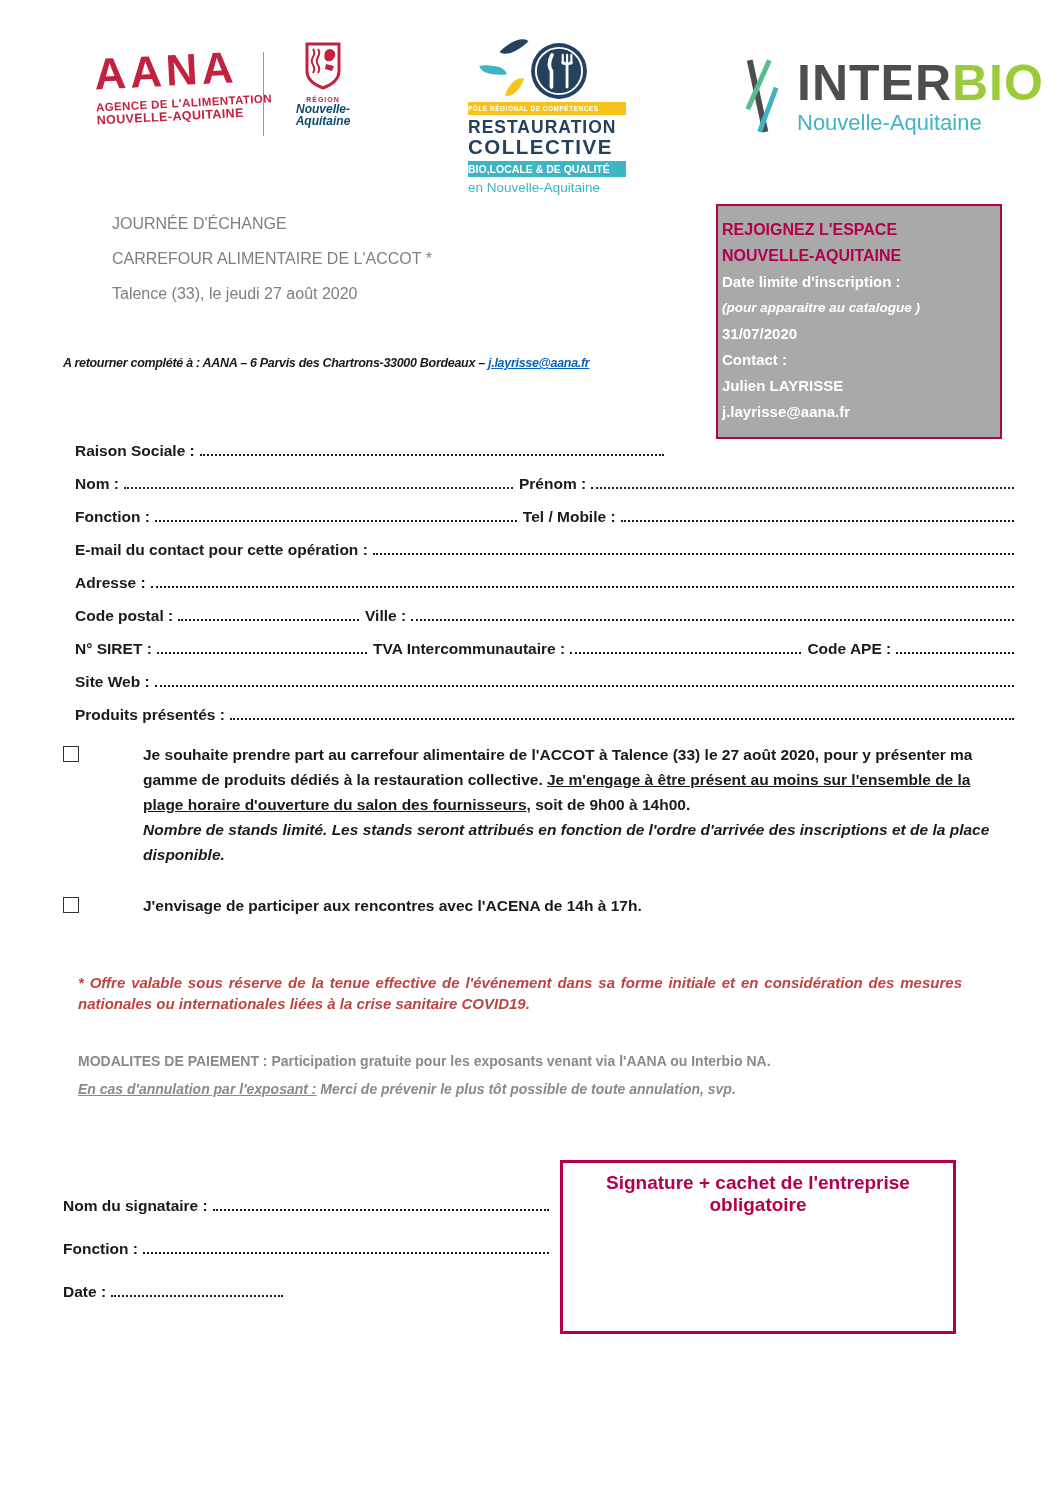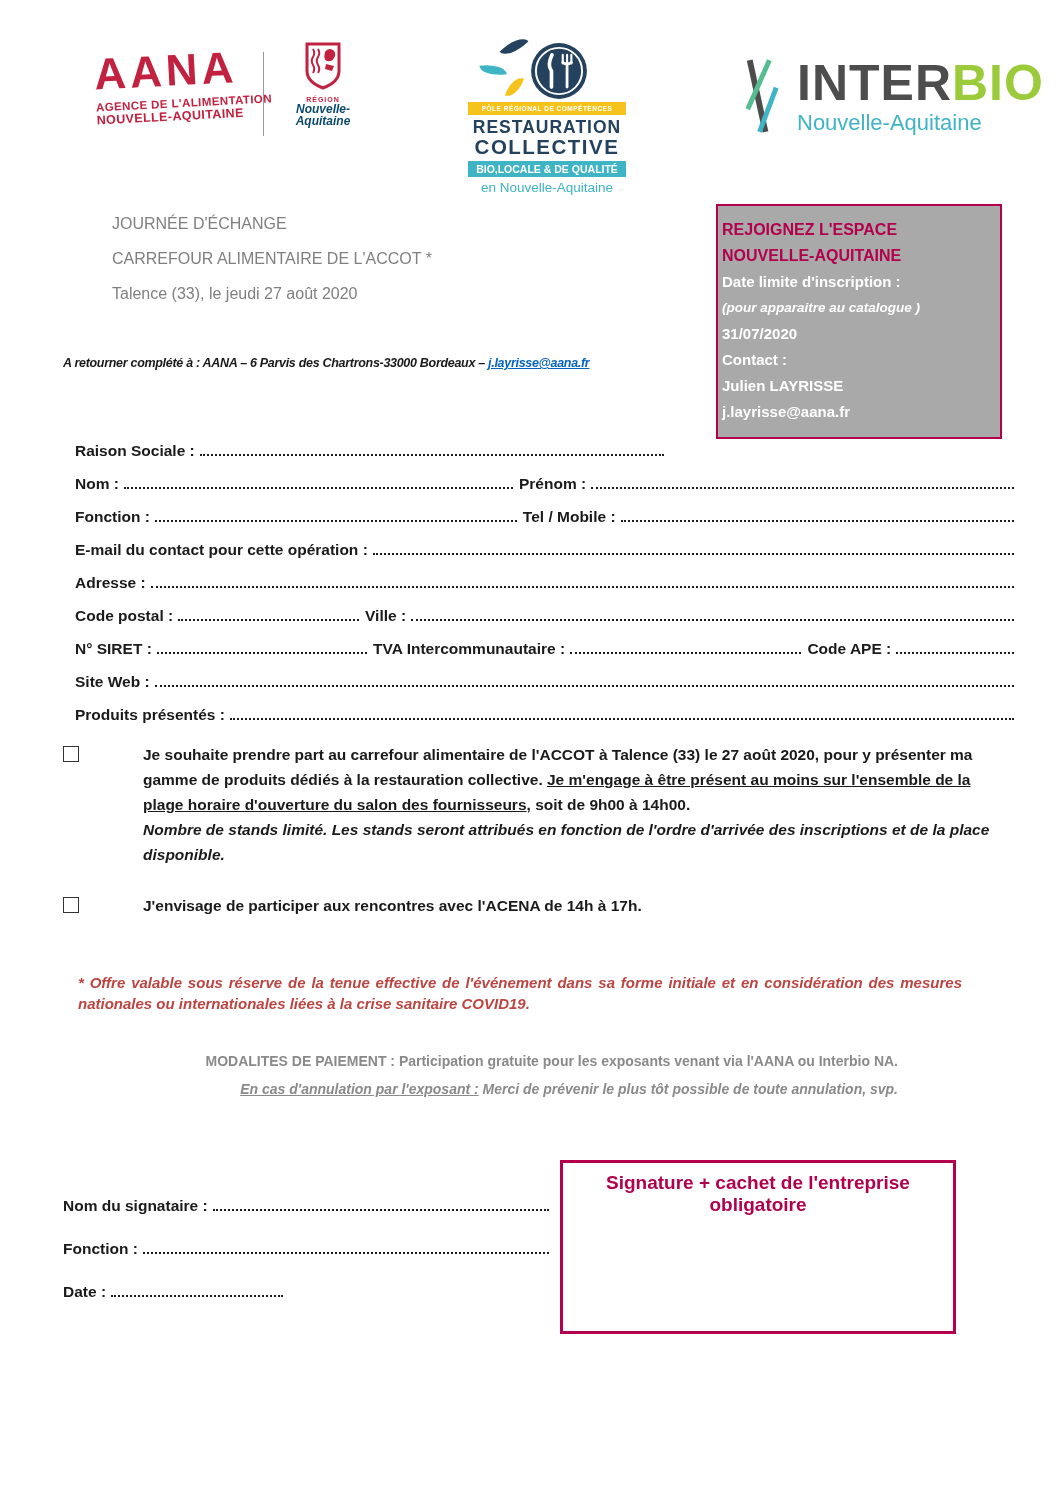--- a/index.html
+++ b/index.html
@@ -24,21 +24,21 @@
   }
   
   .logo-aana{position:absolute;left:95px;top:48px;width:175px;color:var(--aanared);transform:rotate(-3deg);}
   .aana-word{font-size:44px;font-weight:bold;letter-spacing:4px;line-height:1;}
   .aana-sub1{font-size:11.5px;font-weight:bold;letter-spacing:.4px;margin-top:5px;white-space:nowrap;}
   .aana-sub2{font-size:12.5px;font-weight:bold;letter-spacing:.4px;white-space:nowrap;}
   .logo-divider{position:absolute;left:263px;top:52px;width:1px;height:84px;background:#9a9a9a;}
   .logo-region{position:absolute;left:280px;top:42px;width:86px;text-align:center;}
   .region-caption{color:var(--aanared);font-size:7px;font-weight:bold;letter-spacing:1px;margin-top:2px;}
   .region-name{font-size:12px;font-weight:bold;font-style:italic;color:#0c4a6e;line-height:1.02;}
-  .logo-restau{position:absolute;left:468px;top:38px;width:158px;text-align:center;}
+  .logo-restau{position:absolute;left:468px;top:38px;width:158px;text-align:left;}
   .restau-art{position:relative;height:64px;}
   .leaf{position:absolute;}
   .leaf-navy{left:32px;top:2px;width:28px;height:13px;background:var(--navy);border-radius:0 100% 0 100%;transform:rotate(-45deg);}
   .leaf-teal{left:12px;top:26px;width:26px;height:12px;background:var(--teal);border-radius:0 100% 0 100%;transform:rotate(-8deg);}
   .leaf-yellow{left:40px;top:38px;width:13px;height:22px;background:var(--yellow);border-radius:100% 0 100% 0;transform:rotate(18deg);}
   .plate{position:absolute;left:62px;top:4px;}
   .restau-banner{background:var(--yellow);color:#fff;font-size:6.5px;font-weight:bold;letter-spacing:.5px;padding:3px 0;white-space:nowrap;overflow:hidden;}
   .restau-line1{color:var(--navy);font-weight:bold;font-size:17.5px;letter-spacing:1px;margin-top:3px;line-height:1.05;}
   .restau-line2{color:var(--navy);font-weight:bold;font-size:20.5px;letter-spacing:1.5px;line-height:1.05;}
   .restau-sub{background:var(--teal);color:#fff;font-weight:bold;font-size:10.5px;padding:2px 0;margin-top:3px;}
@@ -71,21 +71,21 @@
   .cb1{top:742px;}
   .cb2{top:893px;}
   .cbox{width:14px;height:14px;border:1.6px solid #333;flex:none;margin-top:4px;background:#fff;cursor:pointer;}
   .cb-text{margin-left:22px;width:858px;font-size:15.5px;font-weight:600;line-height:25px;}
   .ul{text-decoration:underline;}
   .cb-note{font-style:italic;}
   
   .covid-note{position:absolute;left:78px;top:972px;width:884px;color:var(--rednote);
     font-weight:bold;font-style:italic;font-size:15px;line-height:1.4;text-align:justify;}
   
-  .payment{position:absolute;left:78px;top:1053px;width:820px;color:var(--paygray);font-size:14px;font-weight:bold;text-align:right;}
+  .payment{position:absolute;left:78px;top:1053px;width:820px;color:var(--paygray);font-size:14px;font-weight:bold;}
   .pay2{margin-top:12px;font-style:italic;}
   
   .sig-fields{position:absolute;left:63px;top:1172px;width:492px;}
   .sig-fields .frow{height:43px;justify-content:flex-end;}
   .sig-box{position:absolute;left:560px;top:1160px;width:390px;height:168px;border:3px solid var(--crimson);background:#fff;}
   .sig-box-label{margin-top:9px;text-align:center;color:var(--crimson);font-weight:bold;font-size:19px;}
 </style>
 </head>
 <body>
 

